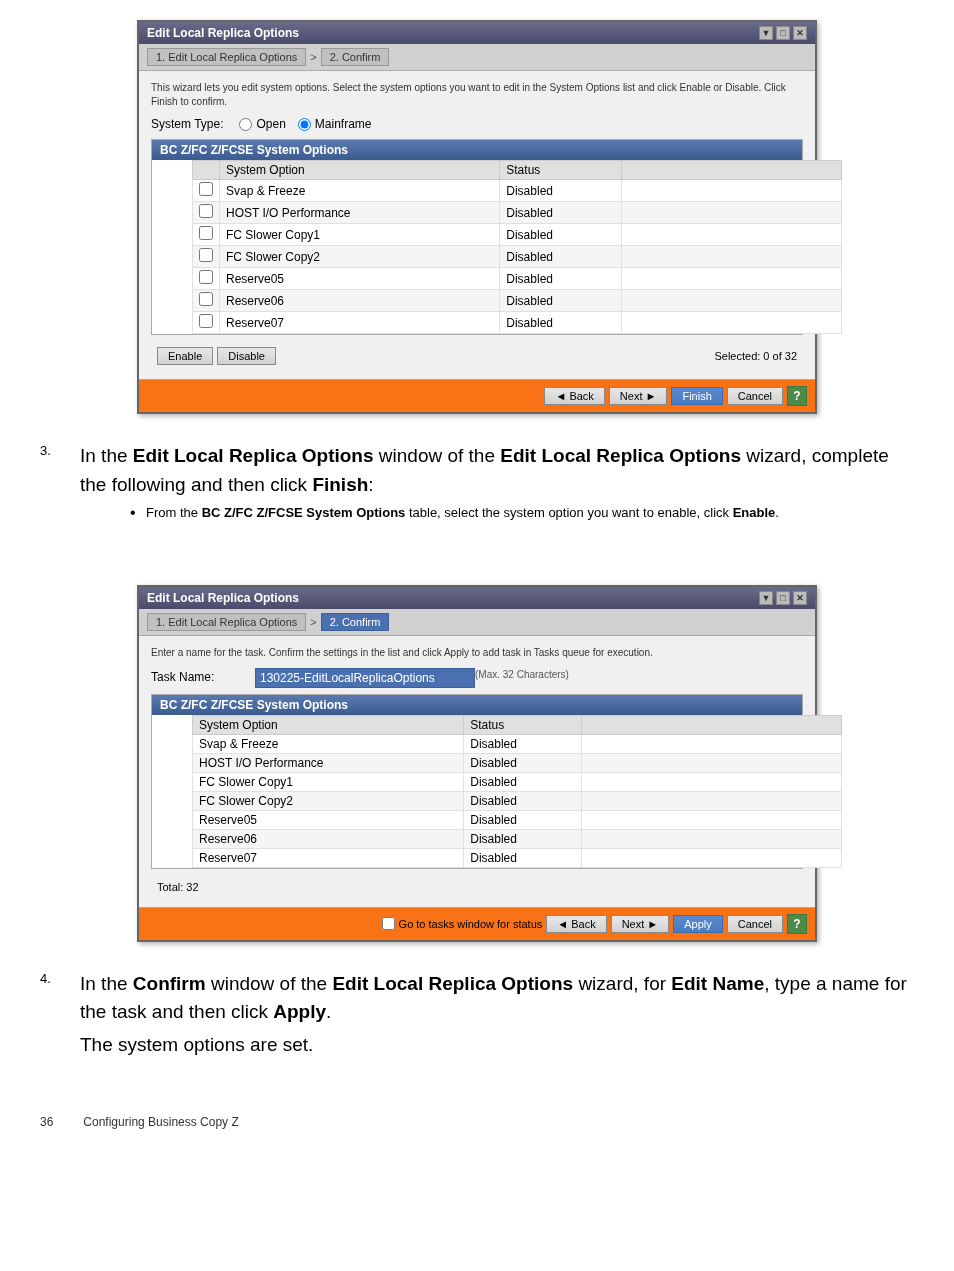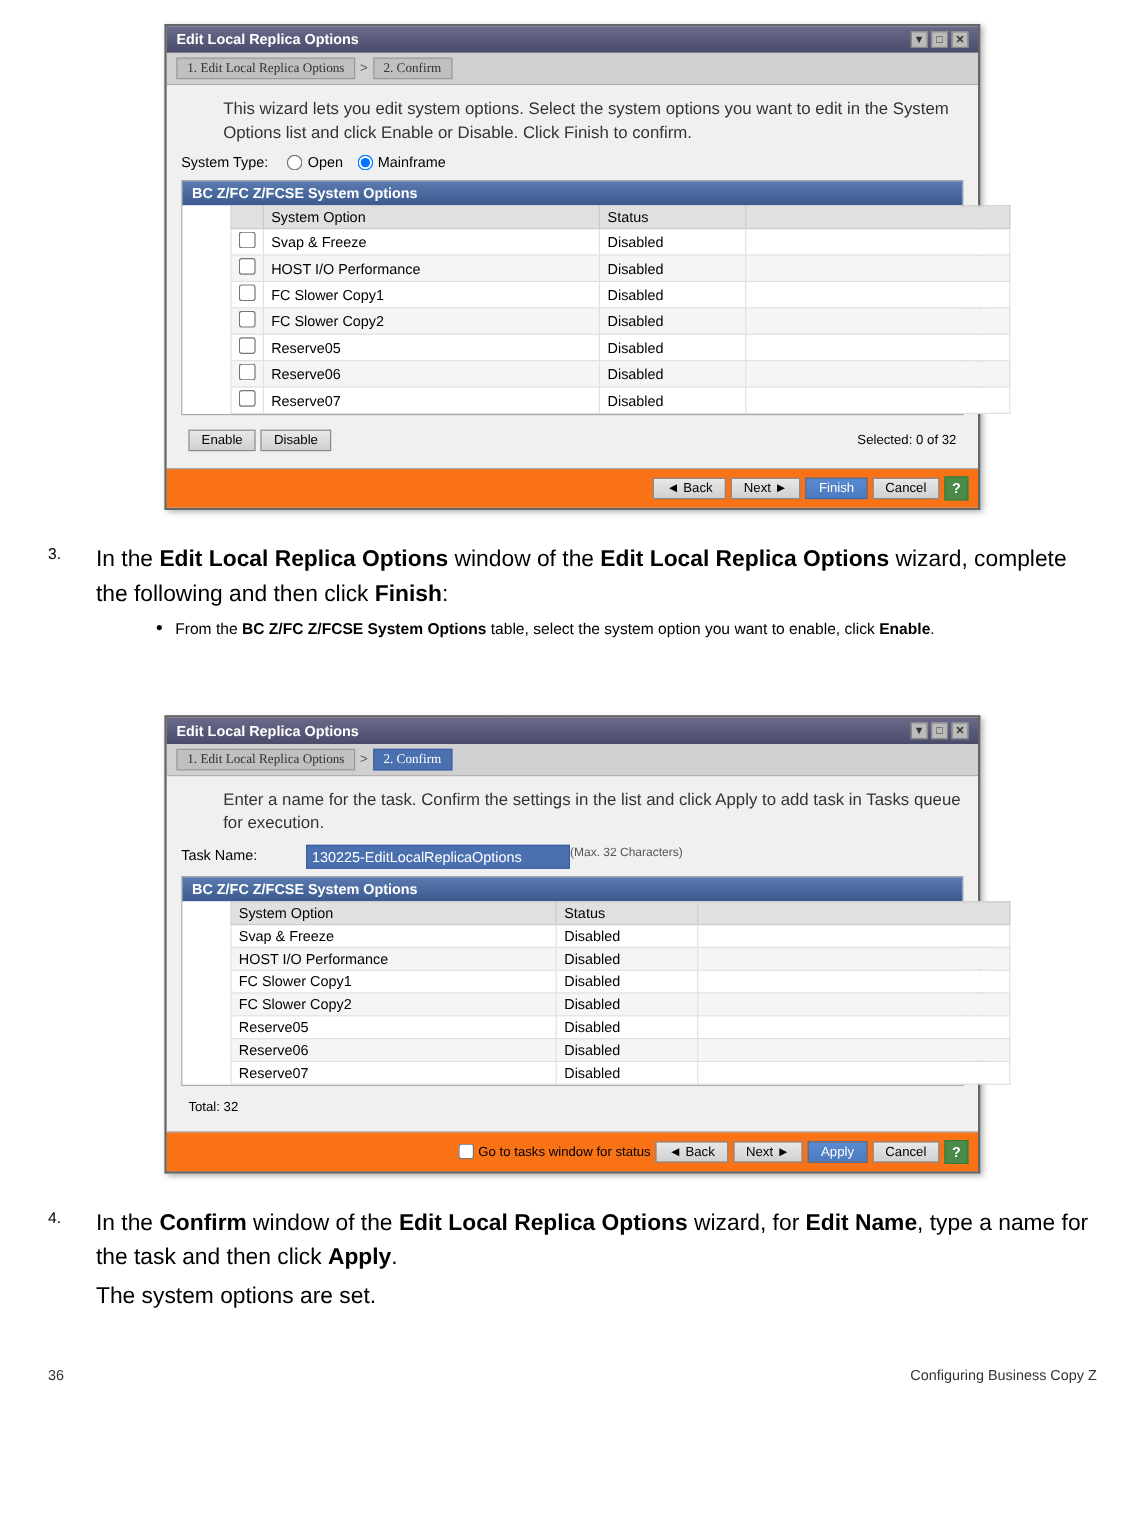--- a/index.html
+++ b/index.html
@@ -57,42 +57,40 @@
       font-size: 11px;
       gap: 4px;
       border-bottom: 1px solid #aaa;
     }
     .wizard-tab {
       padding: 2px 8px;
       background: #c0c0c0;
       border: 1px solid #999;
       font-size: 11px;
       color: #333;
-      font-family: Liberation Serif, serif;
     }
     .wizard-tab.active {
       background: #4a70b0;
       color: #fff;
       border: 1px solid #3a60a0;
     }
     .wizard-arrow {
       font-size: 11px;
       color: #555;
     }
 
     .dialog-body {
       padding: 10px 12px;
       background: #f0f0f0;
     }
     .dialog-description {
-      font-size: 14px;
+      font-size: 10px;
       color: #333;
       margin-bottom: 8px;
       line-height: 1.4;
-      margin-left: 35px;
     }
 
     .system-type-row {
       display: flex;
       align-items: center;
       gap: 16px;
       margin-bottom: 8px;
       font-size: 12px;
     }
     .radio-group {
@@ -217,25 +215,24 @@
     .default-line {
       margin-left: 66px;
       margin-top: 2px;
       margin-bottom: 6px;
       font-size: 13px;
     }
 
     .page-footer {
       display: flex;
       align-items: center;
-      margin-top: 20px;
+      margin-top: 32px;
       font-size: 12px;
       color: #333;
       gap: 30px;
-      justify-content: space-between;
     }
     .page-num {
       font-size: 12px;
     }
 
     
     .task-name-row {
       display: flex;
       align-items: flex-start;
       gap: 24px;

